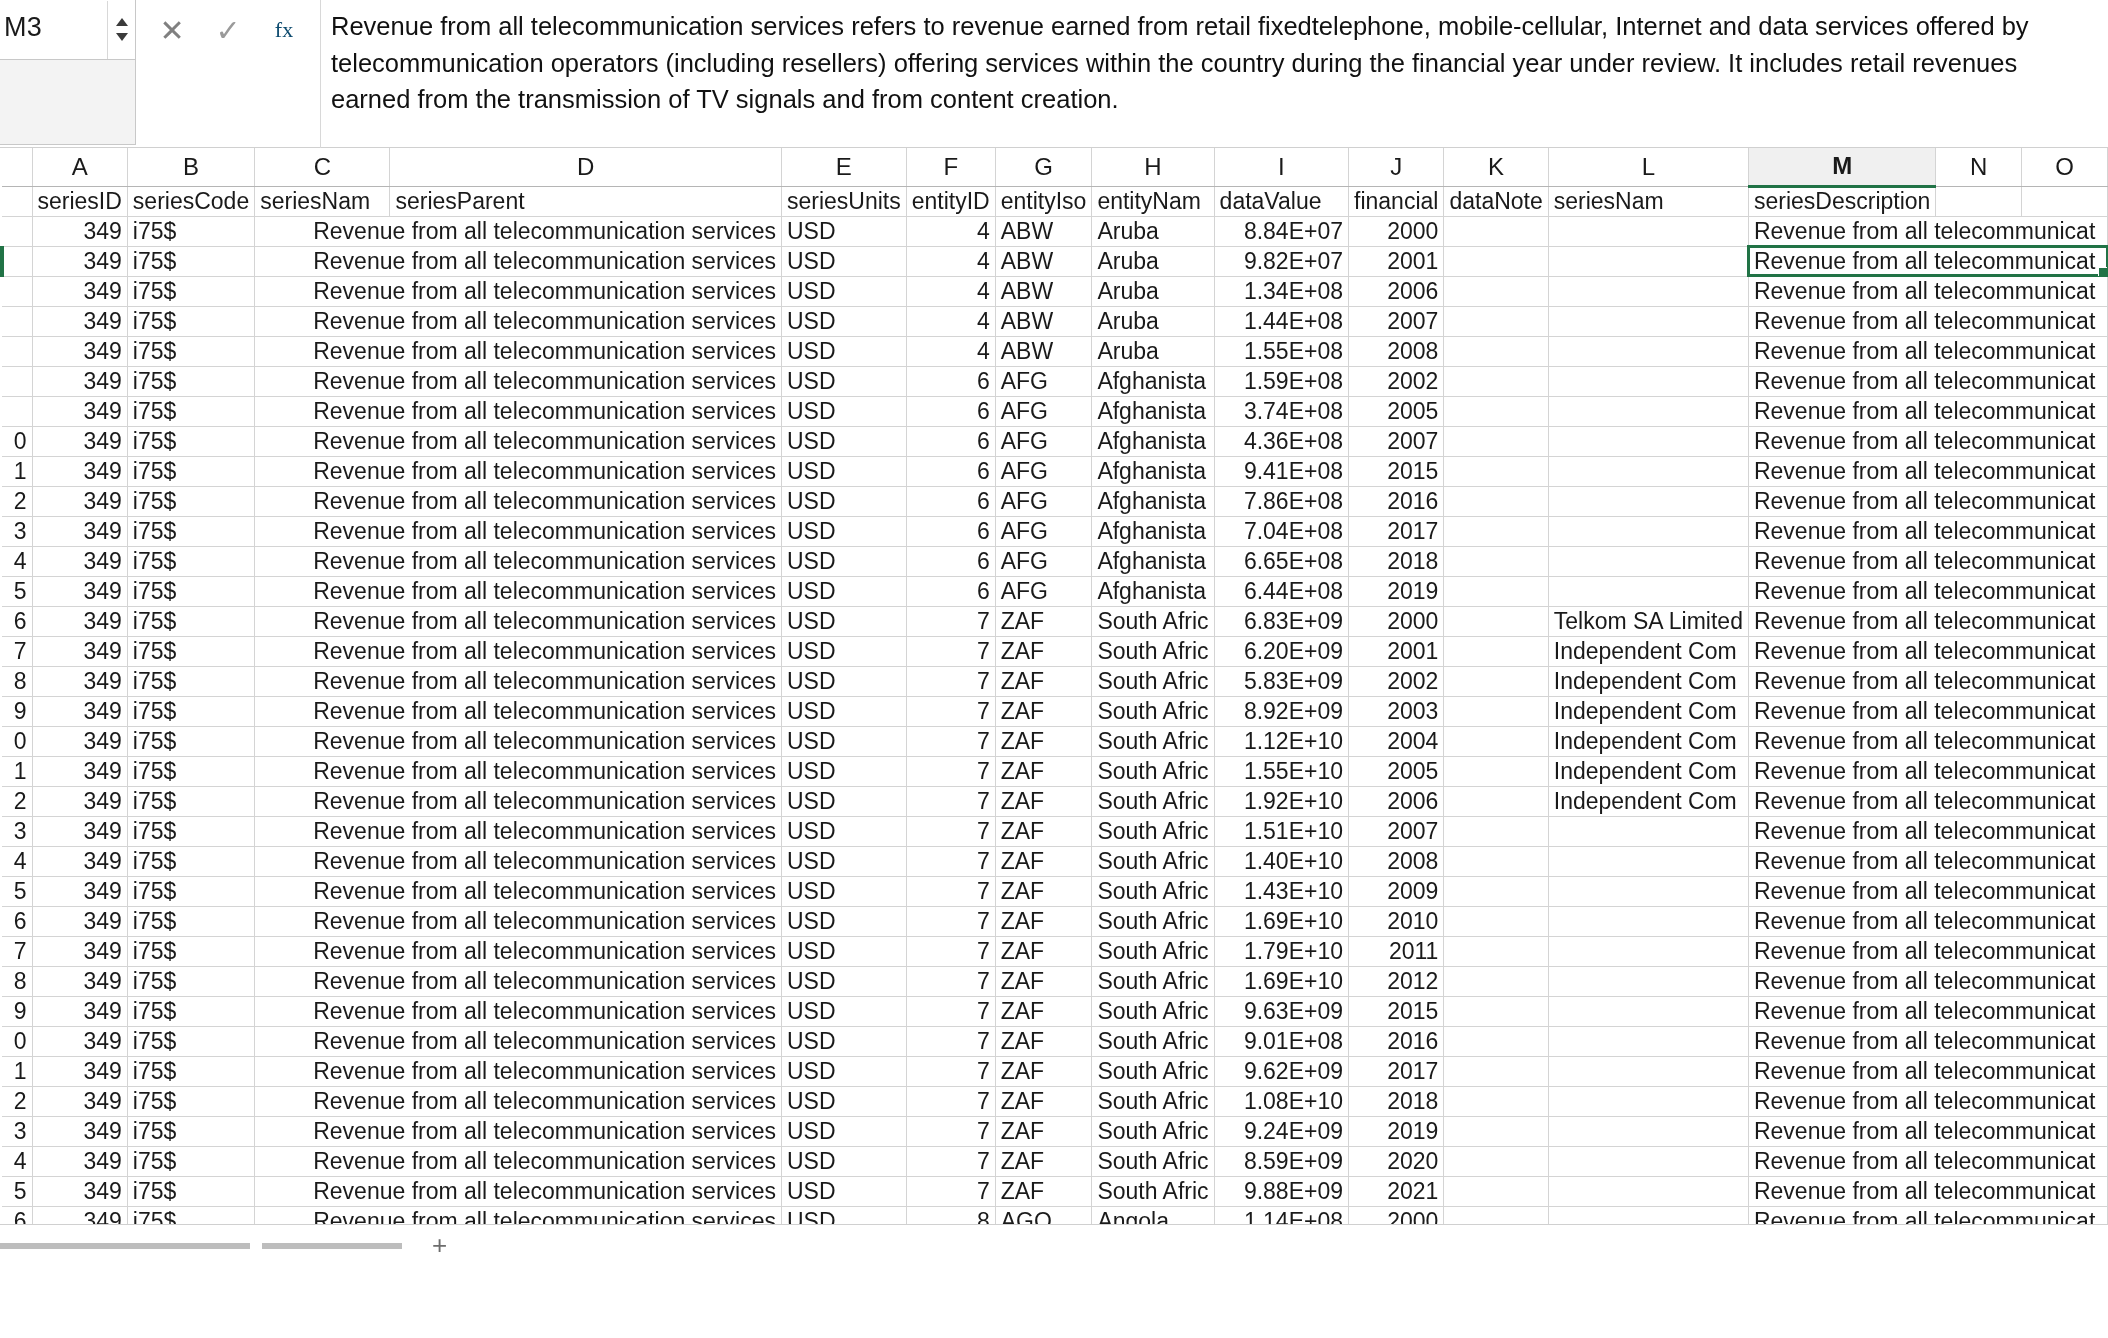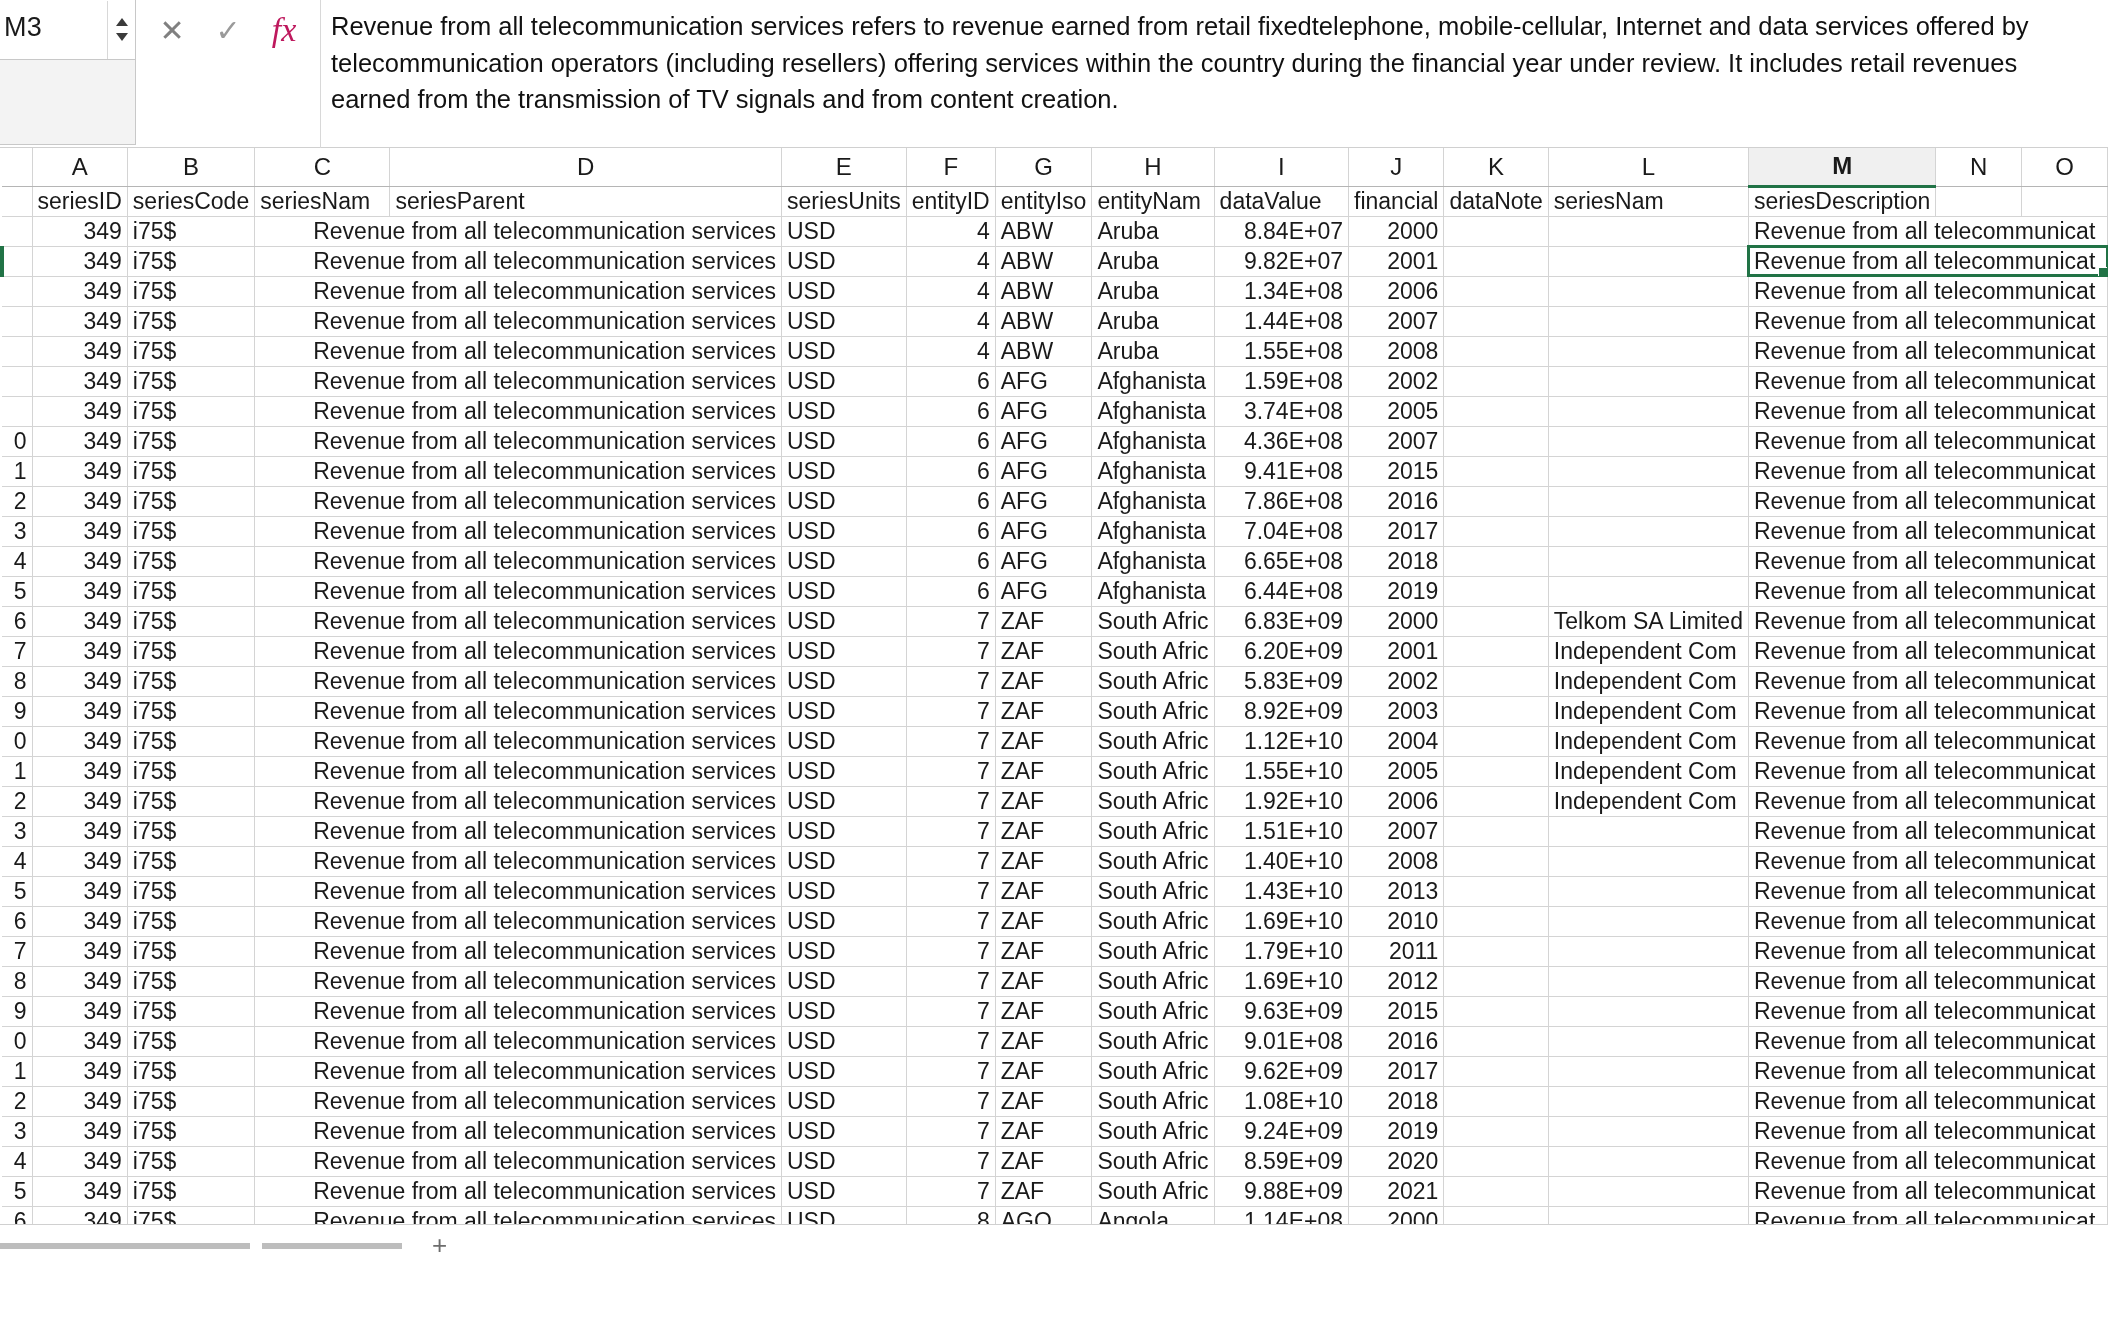--- a/index.html
+++ b/index.html
@@ -64,21 +64,21 @@
     padding: 0 8px;
     gap: 0px;
   }
   .fb-btn {
     width: 56px; height: 56px;
     display: flex; align-items: center; justify-content: center;
     font-size: 30px;
     color: #808080;
   }
   .fb-btn.check { color: #9a9a9a; }
-  .fb-btn.fx { color: #be185d; font-style: italic; font-family: "Liberation Serif", serif; font-size: 34px; }
+  .fb-btn.fx { color: #0c4a6e; font-family: "Liberation Serif", serif; font-size: 22px; }
 
   .formula-input {
     flex: 1;
     height: 178px;
     padding: 8px 6px 0 10px;
     font-size: 25.5px;
     line-height: 1.44;
     color: #111111;
     border-left: 1px solid #d8d8d8;
     overflow: hidden;
@@ -600,21 +600,21 @@
         <tr>
           <td class="rowhead">5</td>
           <td class="num">349</td>
           <td>i75$</td>
           <td colspan="2" style="padding-left: 58px;">Revenue from all telecommunication services</td>
           <td>USD</td>
           <td class="num">7</td>
           <td>ZAF</td>
           <td>South Afric</td>
           <td class="num">1.43E+10</td>
-          <td class="num">2013</td>
+          <td class="num">2009</td>
           <td></td>
           <td></td>
           <td colspan="3">Revenue from all telecommunicat</td>
         </tr>
         <tr>
           <td class="rowhead">6</td>
           <td class="num">349</td>
           <td>i75$</td>
           <td colspan="2" style="padding-left: 58px;">Revenue from all telecommunication services</td>
           <td>USD</td>

